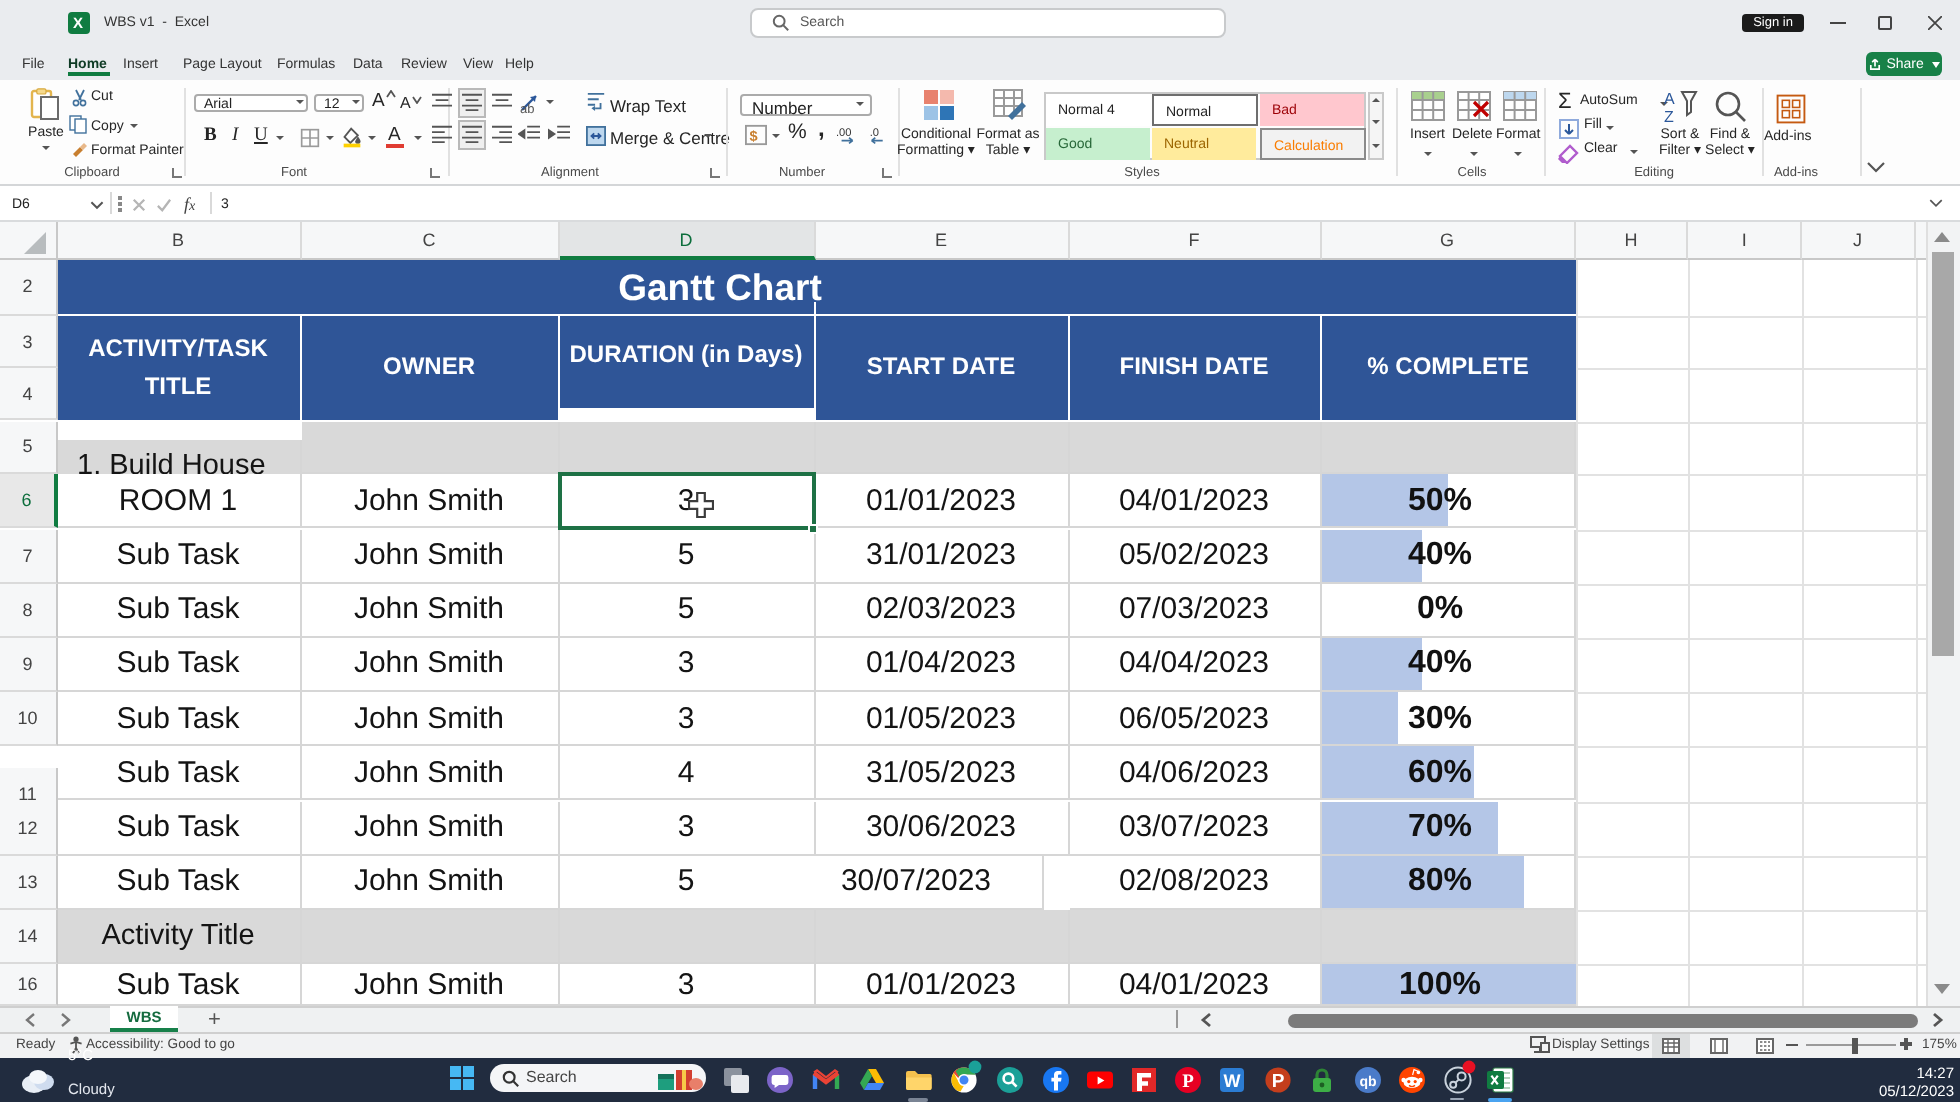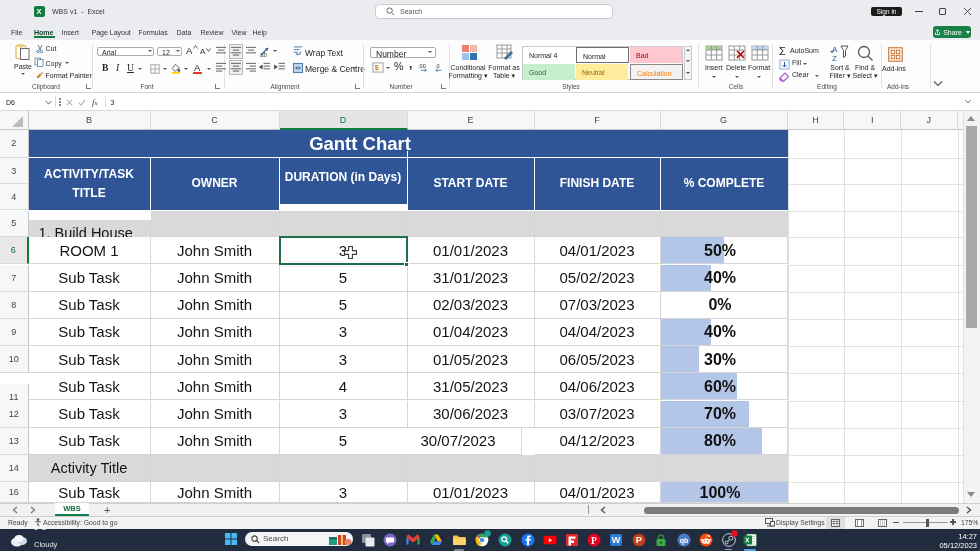--- a/index.html
+++ b/index.html
@@ -432,21 +432,21 @@
 <div class="cell" style="left:279.5px;top:400.5px;width:128px;height:27.2px;">3</div>
 <div class="cell" style="left:407.5px;top:400.5px;width:127px;height:27.2px;">30/06/2023</div>
 <div class="cell" style="left:534.5px;top:400.5px;width:126px;height:27.2px;">03/07/2023</div>
 <div class="cell" style="left:660.5px;top:400.5px;width:127px;height:27.2px"></div>
 <div class="bar" style="left:660.5px;top:400.5px;width:88.9px;height:26.2px"></div>
 <div class="pct" style="left:656.5px;top:400.5px;width:127px;height:27.2px">70%</div>
 <div class="cell" style="left:28.5px;top:427.7px;width:122px;height:27.2px;">Sub Task</div>
 <div class="cell" style="left:150.5px;top:427.7px;width:129px;height:27.2px;">John Smith</div>
 <div class="cell" style="left:279.5px;top:427.7px;width:128px;height:27.2px;">5</div>
 <div class="cell" style="left:395px;top:427.7px;width:127px;height:27.2px;">30/07/2023</div>
-<div class="cell" style="left:534.5px;top:427.7px;width:126px;height:27.2px;">04/12/2023</div>
+<div class="cell" style="left:534.5px;top:427.7px;width:126px;height:27.2px;">02/08/2023</div>
 <div class="cell" style="left:660.5px;top:427.7px;width:127px;height:27.2px"></div>
 <div class="bar" style="left:660.5px;top:427.7px;width:101.6px;height:26.2px"></div>
 <div class="pct" style="left:656.5px;top:427.7px;width:127px;height:27.2px">80%</div>
 <div class="cell gray" style="left:28.5px;top:454.9px;width:122px;height:27.2px;font-size:14.5px;">Activity Title</div>
 <div class="cell gray" style="left:150.5px;top:454.9px;width:129px;height:27.2px;"></div>
 <div class="cell gray" style="left:279.5px;top:454.9px;width:128px;height:27.2px;"></div>
 <div class="cell gray" style="left:407.5px;top:454.9px;width:127px;height:27.2px;"></div>
 <div class="cell gray" style="left:534.5px;top:454.9px;width:126px;height:27.2px;"></div>
 <div class="cell gray" style="left:660.5px;top:454.9px;width:127px;height:27.2px"></div>
 <div class="cell" style="left:28.5px;top:482.1px;width:122px;height:20.9px;">Sub Task</div>

